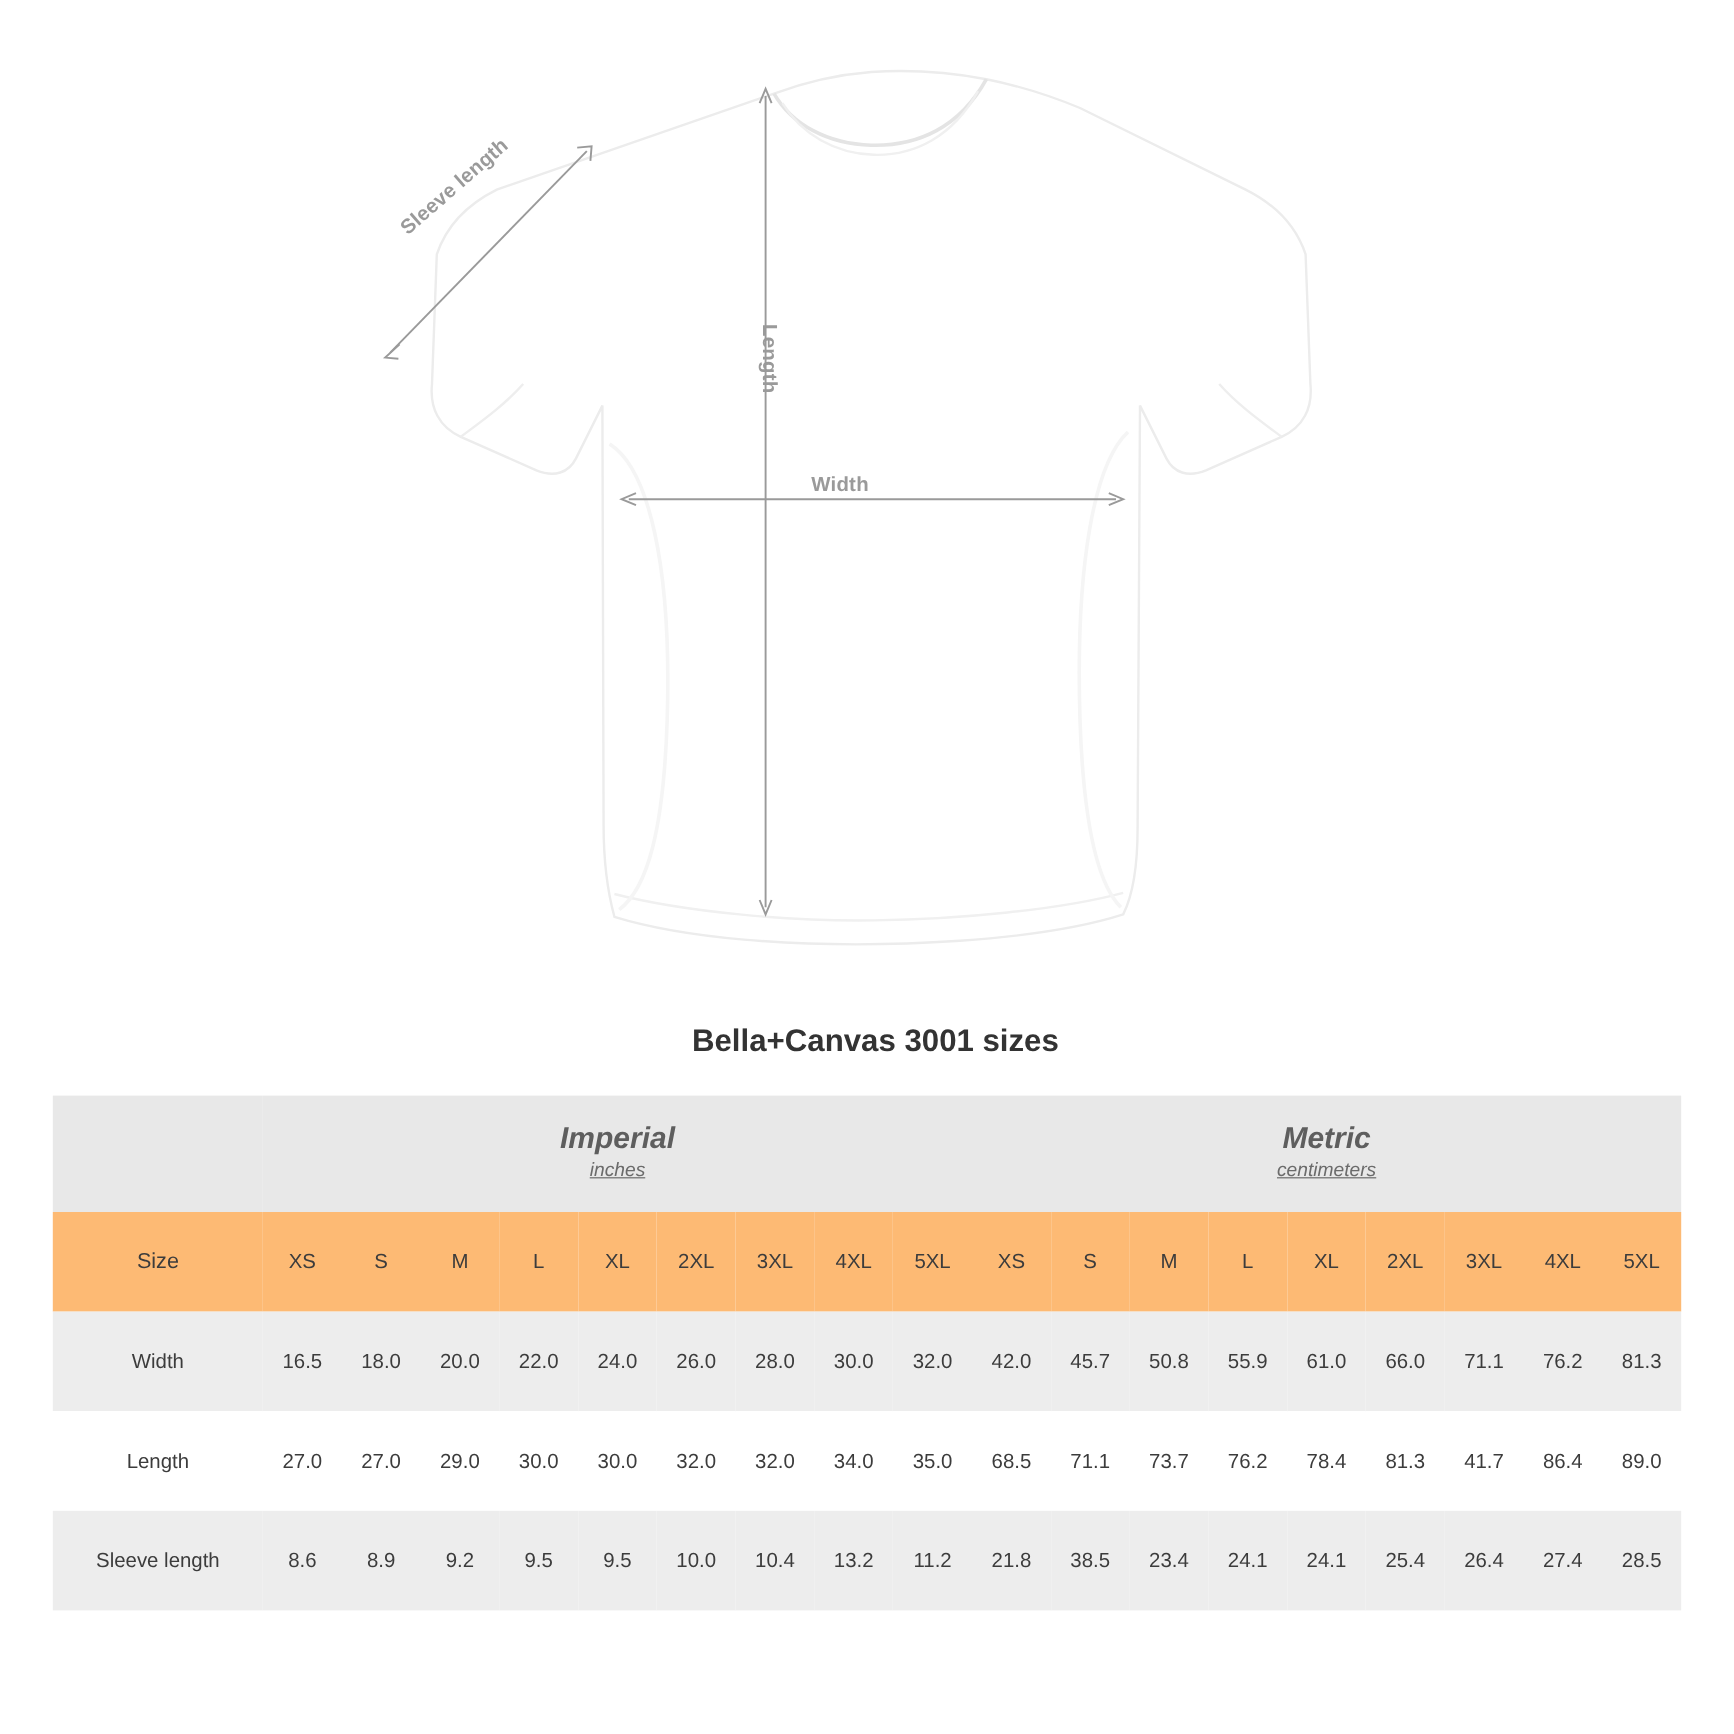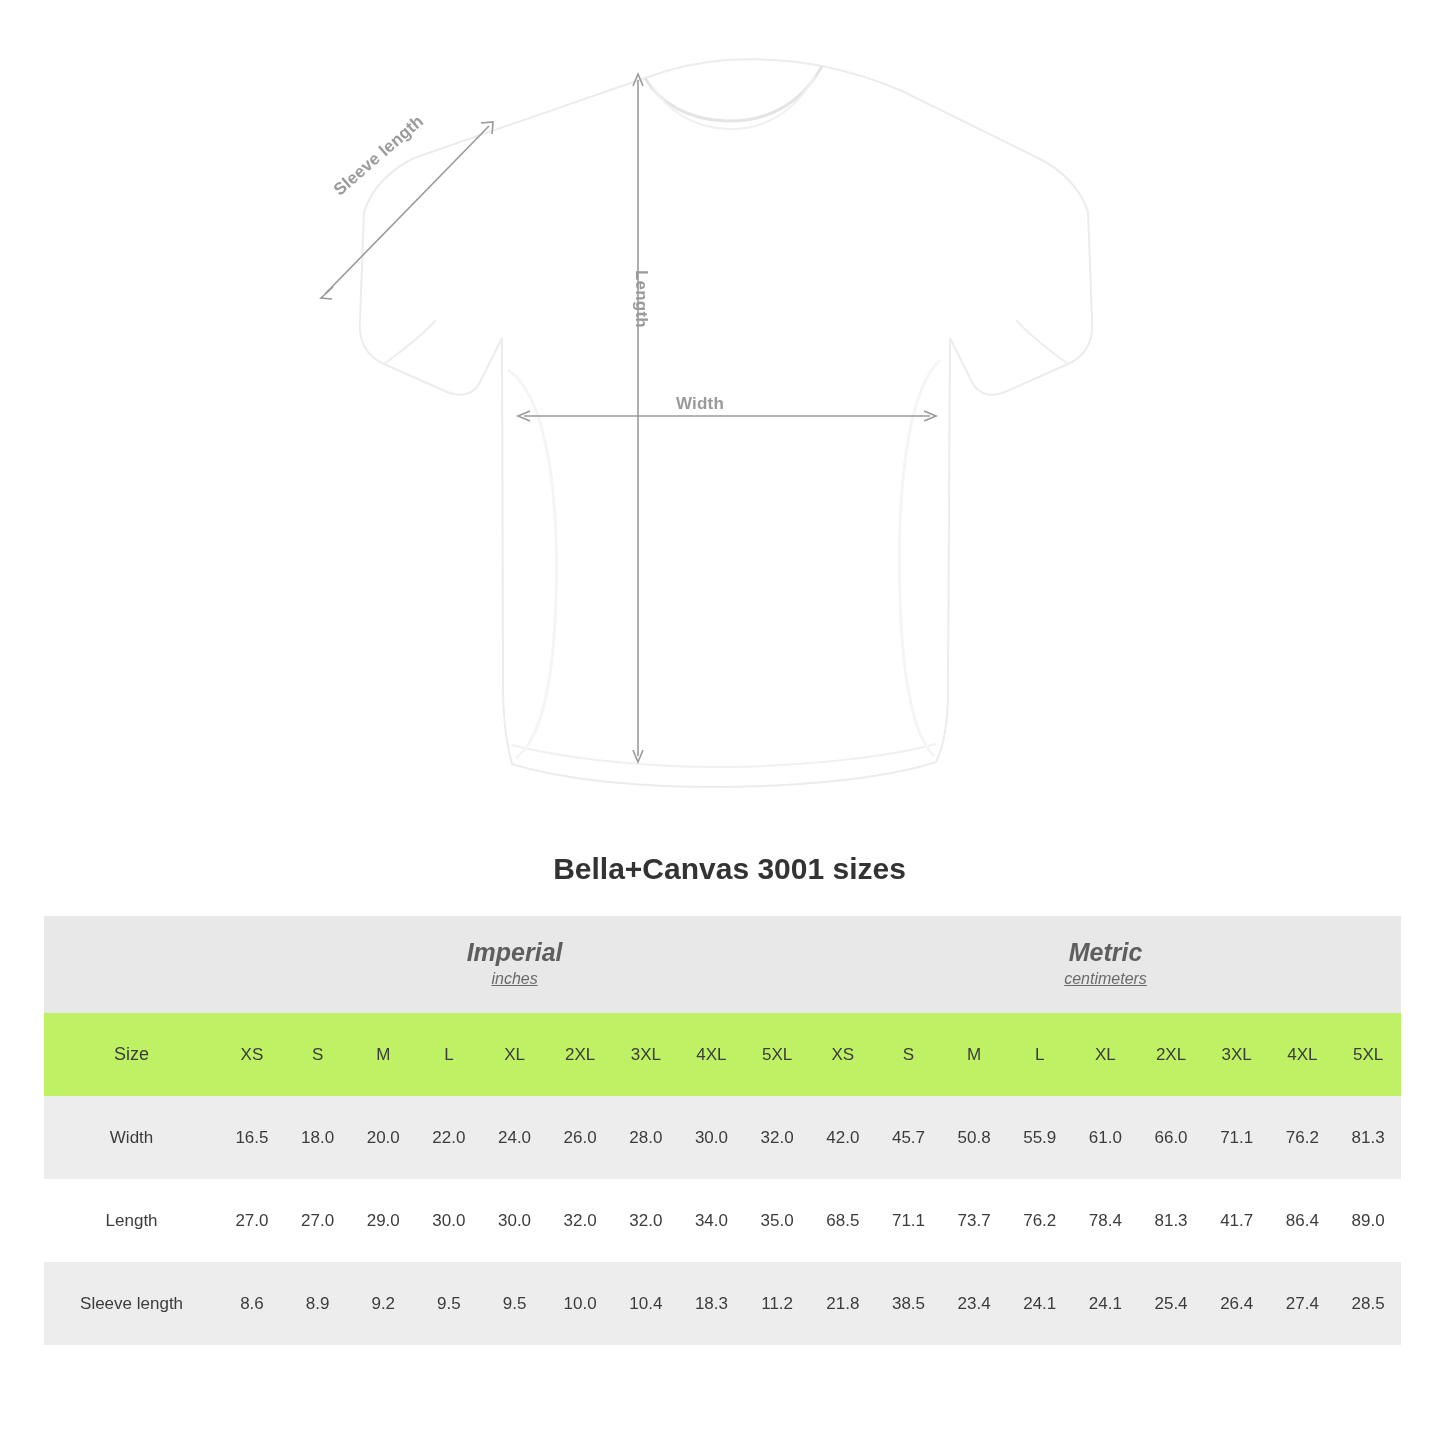--- a/index.html
+++ b/index.html
@@ -55,21 +55,21 @@
     left: 676px;
     top: 394px;
   }
 
   
   .title-block {
     text-align: center;
     margin-top: 22px;
   }
   .chart-title {
-    font-size: 30px;
+    font-size: 26px;
     font-weight: bold;
     color: #333333;
     margin: 0 0 16px 14px;
   }
   .chart-note {
     font-size: 17px;
     font-style: italic;
     color: #6b6b6b;
     margin: 0;
   }
@@ -104,21 +104,21 @@
     line-height: 1.15;
   }
   .unitgroup .u-sub {
     font-size: 16px;
     font-style: italic;
     color: #6b6b6b;
     line-height: 1.5;
     text-decoration: underline;
   }
   .row-head {
-    background: #bef264;
+    background: #fdba74;
   }
   .row-head td {
     font-weight: bold;
     font-size: 18px;
     color: #3c3c3c;
   }
   .row-head td.rowlabel {
     font-weight: normal;
     font-size: 18px;
   }
@@ -317,21 +317,21 @@
 
         <tr class="row-alt">
           <td class="rowlabel">Sleeve length</td>
           <td>8.6</td>
           <td>8.9</td>
           <td>9.2</td>
           <td>9.5</td>
           <td>9.5</td>
           <td>10.0</td>
           <td>10.4</td>
-          <td>18.3</td>
+          <td>13.2</td>
           <td>11.2</td>
           <td>21.8</td>
           <td>38.5</td>
           <td>23.4</td>
           <td>24.1</td>
           <td>24.1</td>
           <td>25.4</td>
           <td>26.4</td>
           <td>27.4</td>
           <td>28.5</td>

